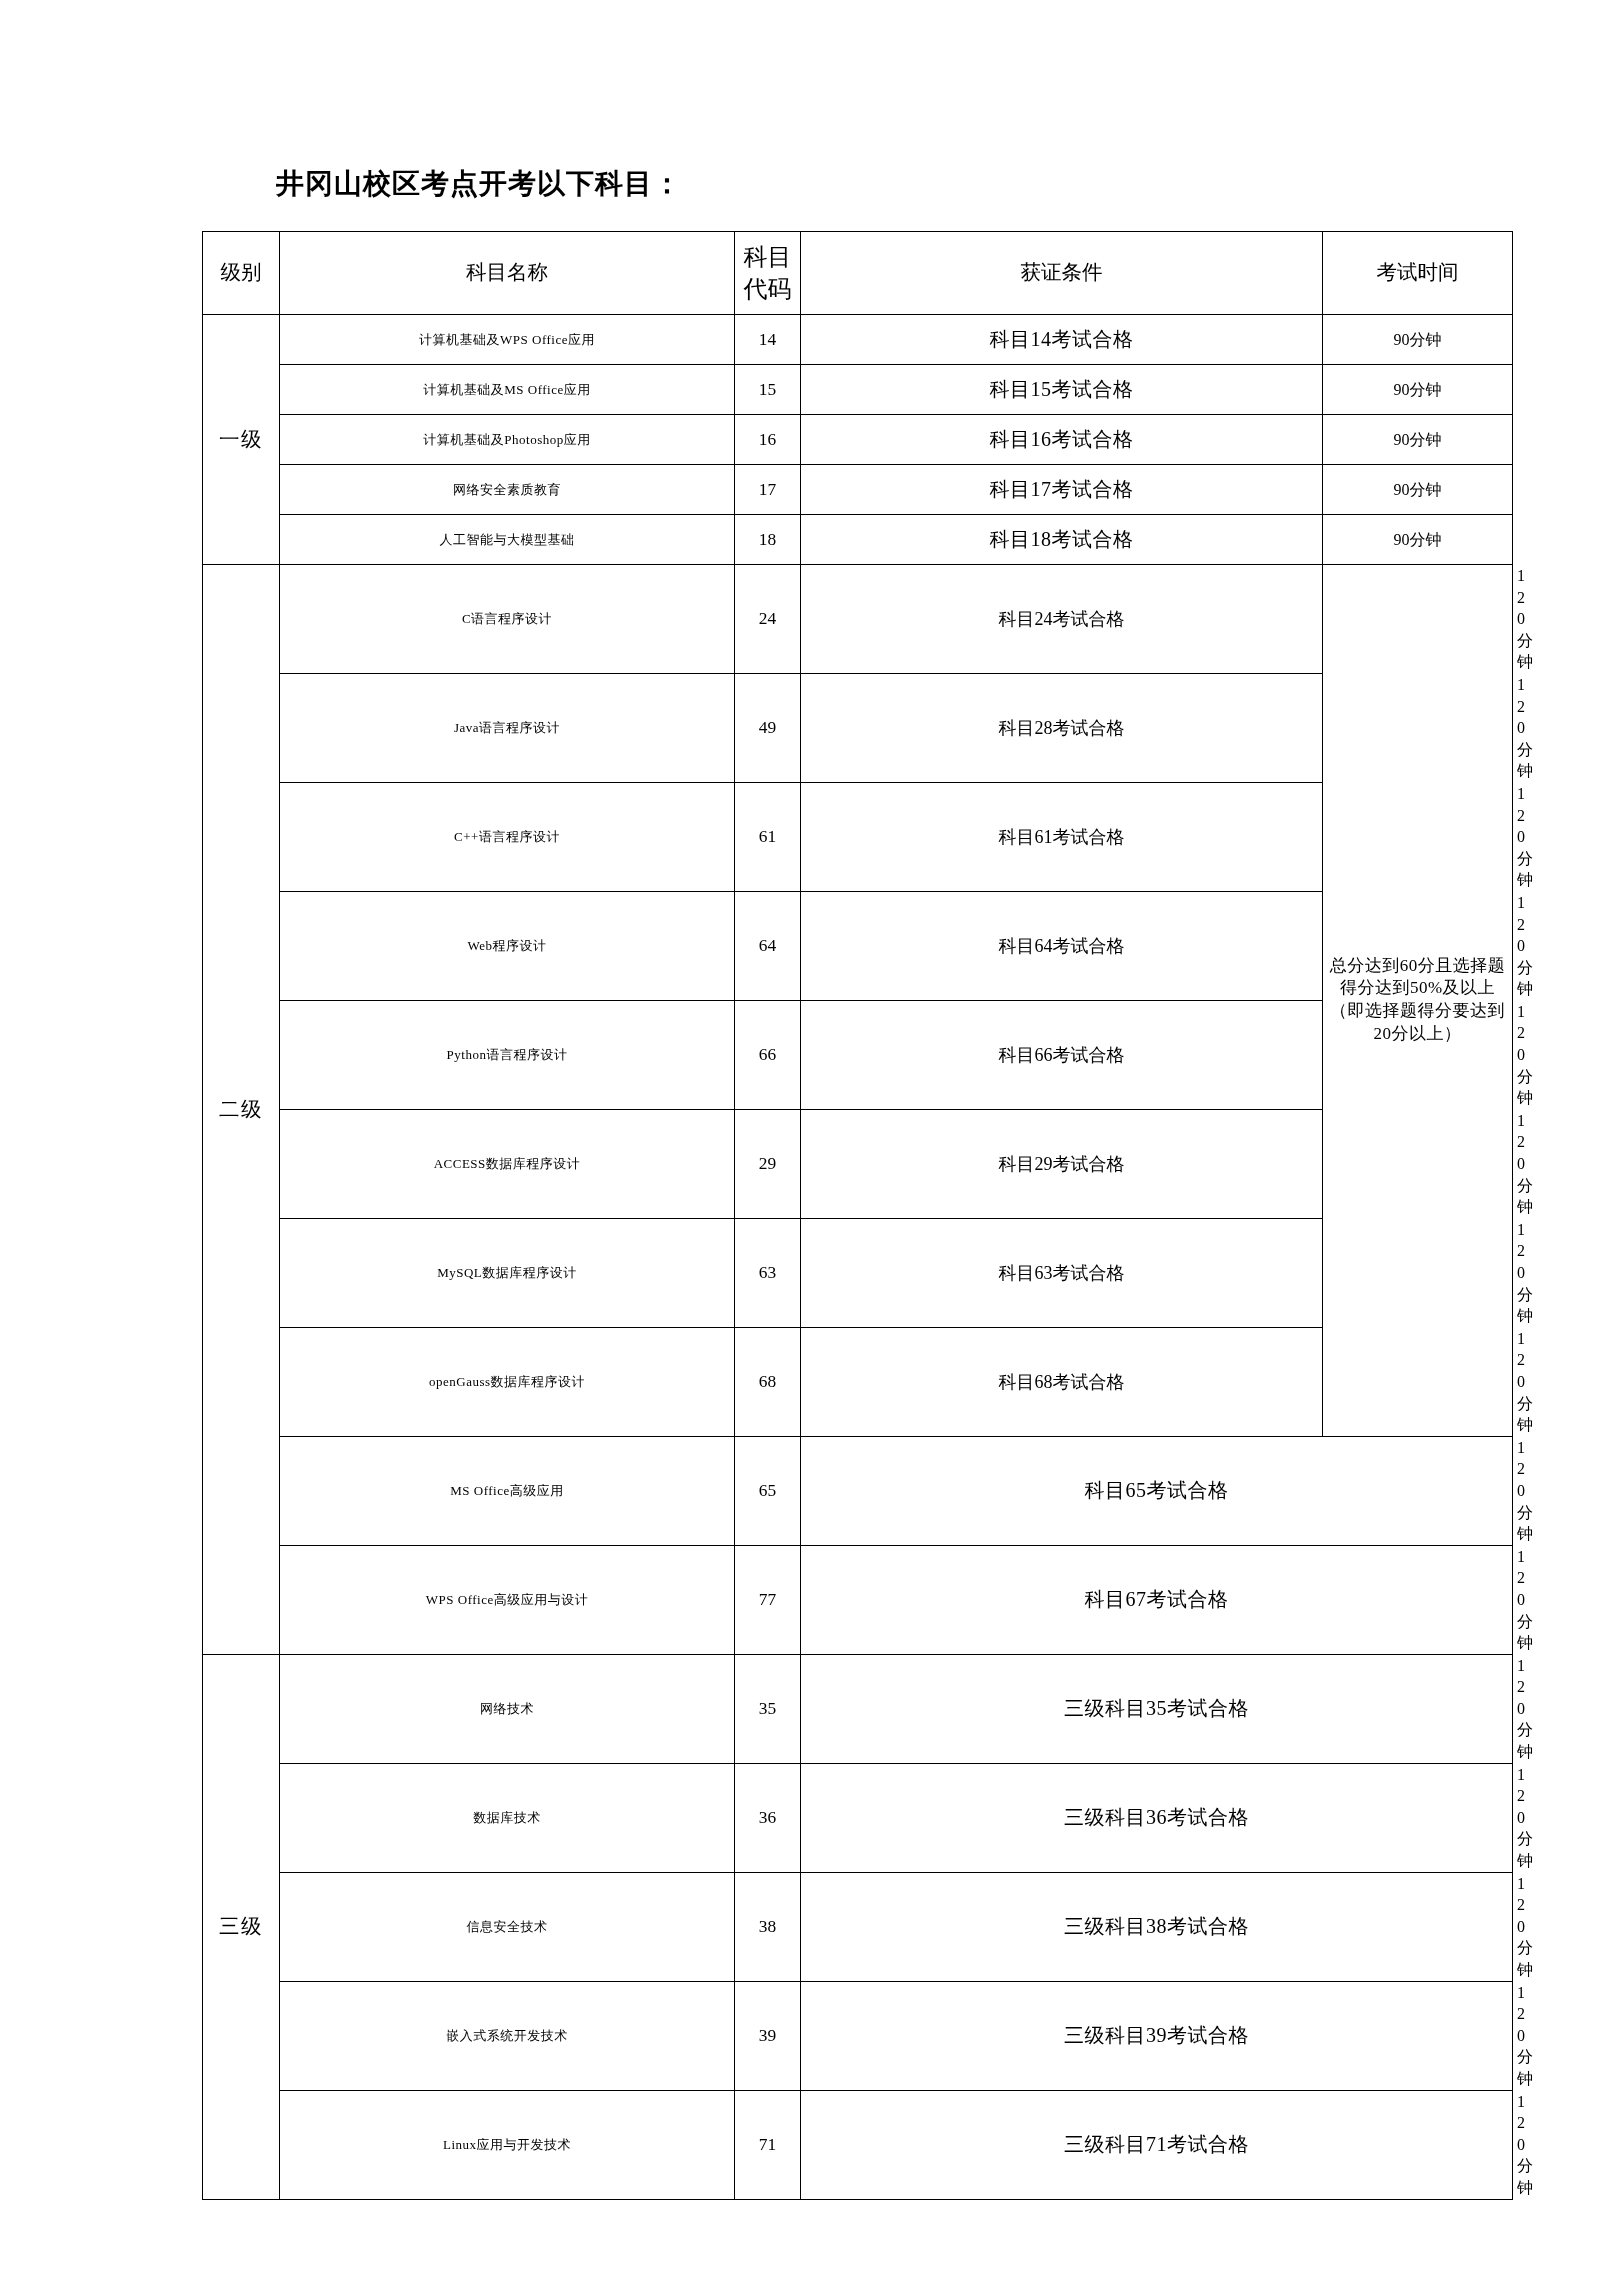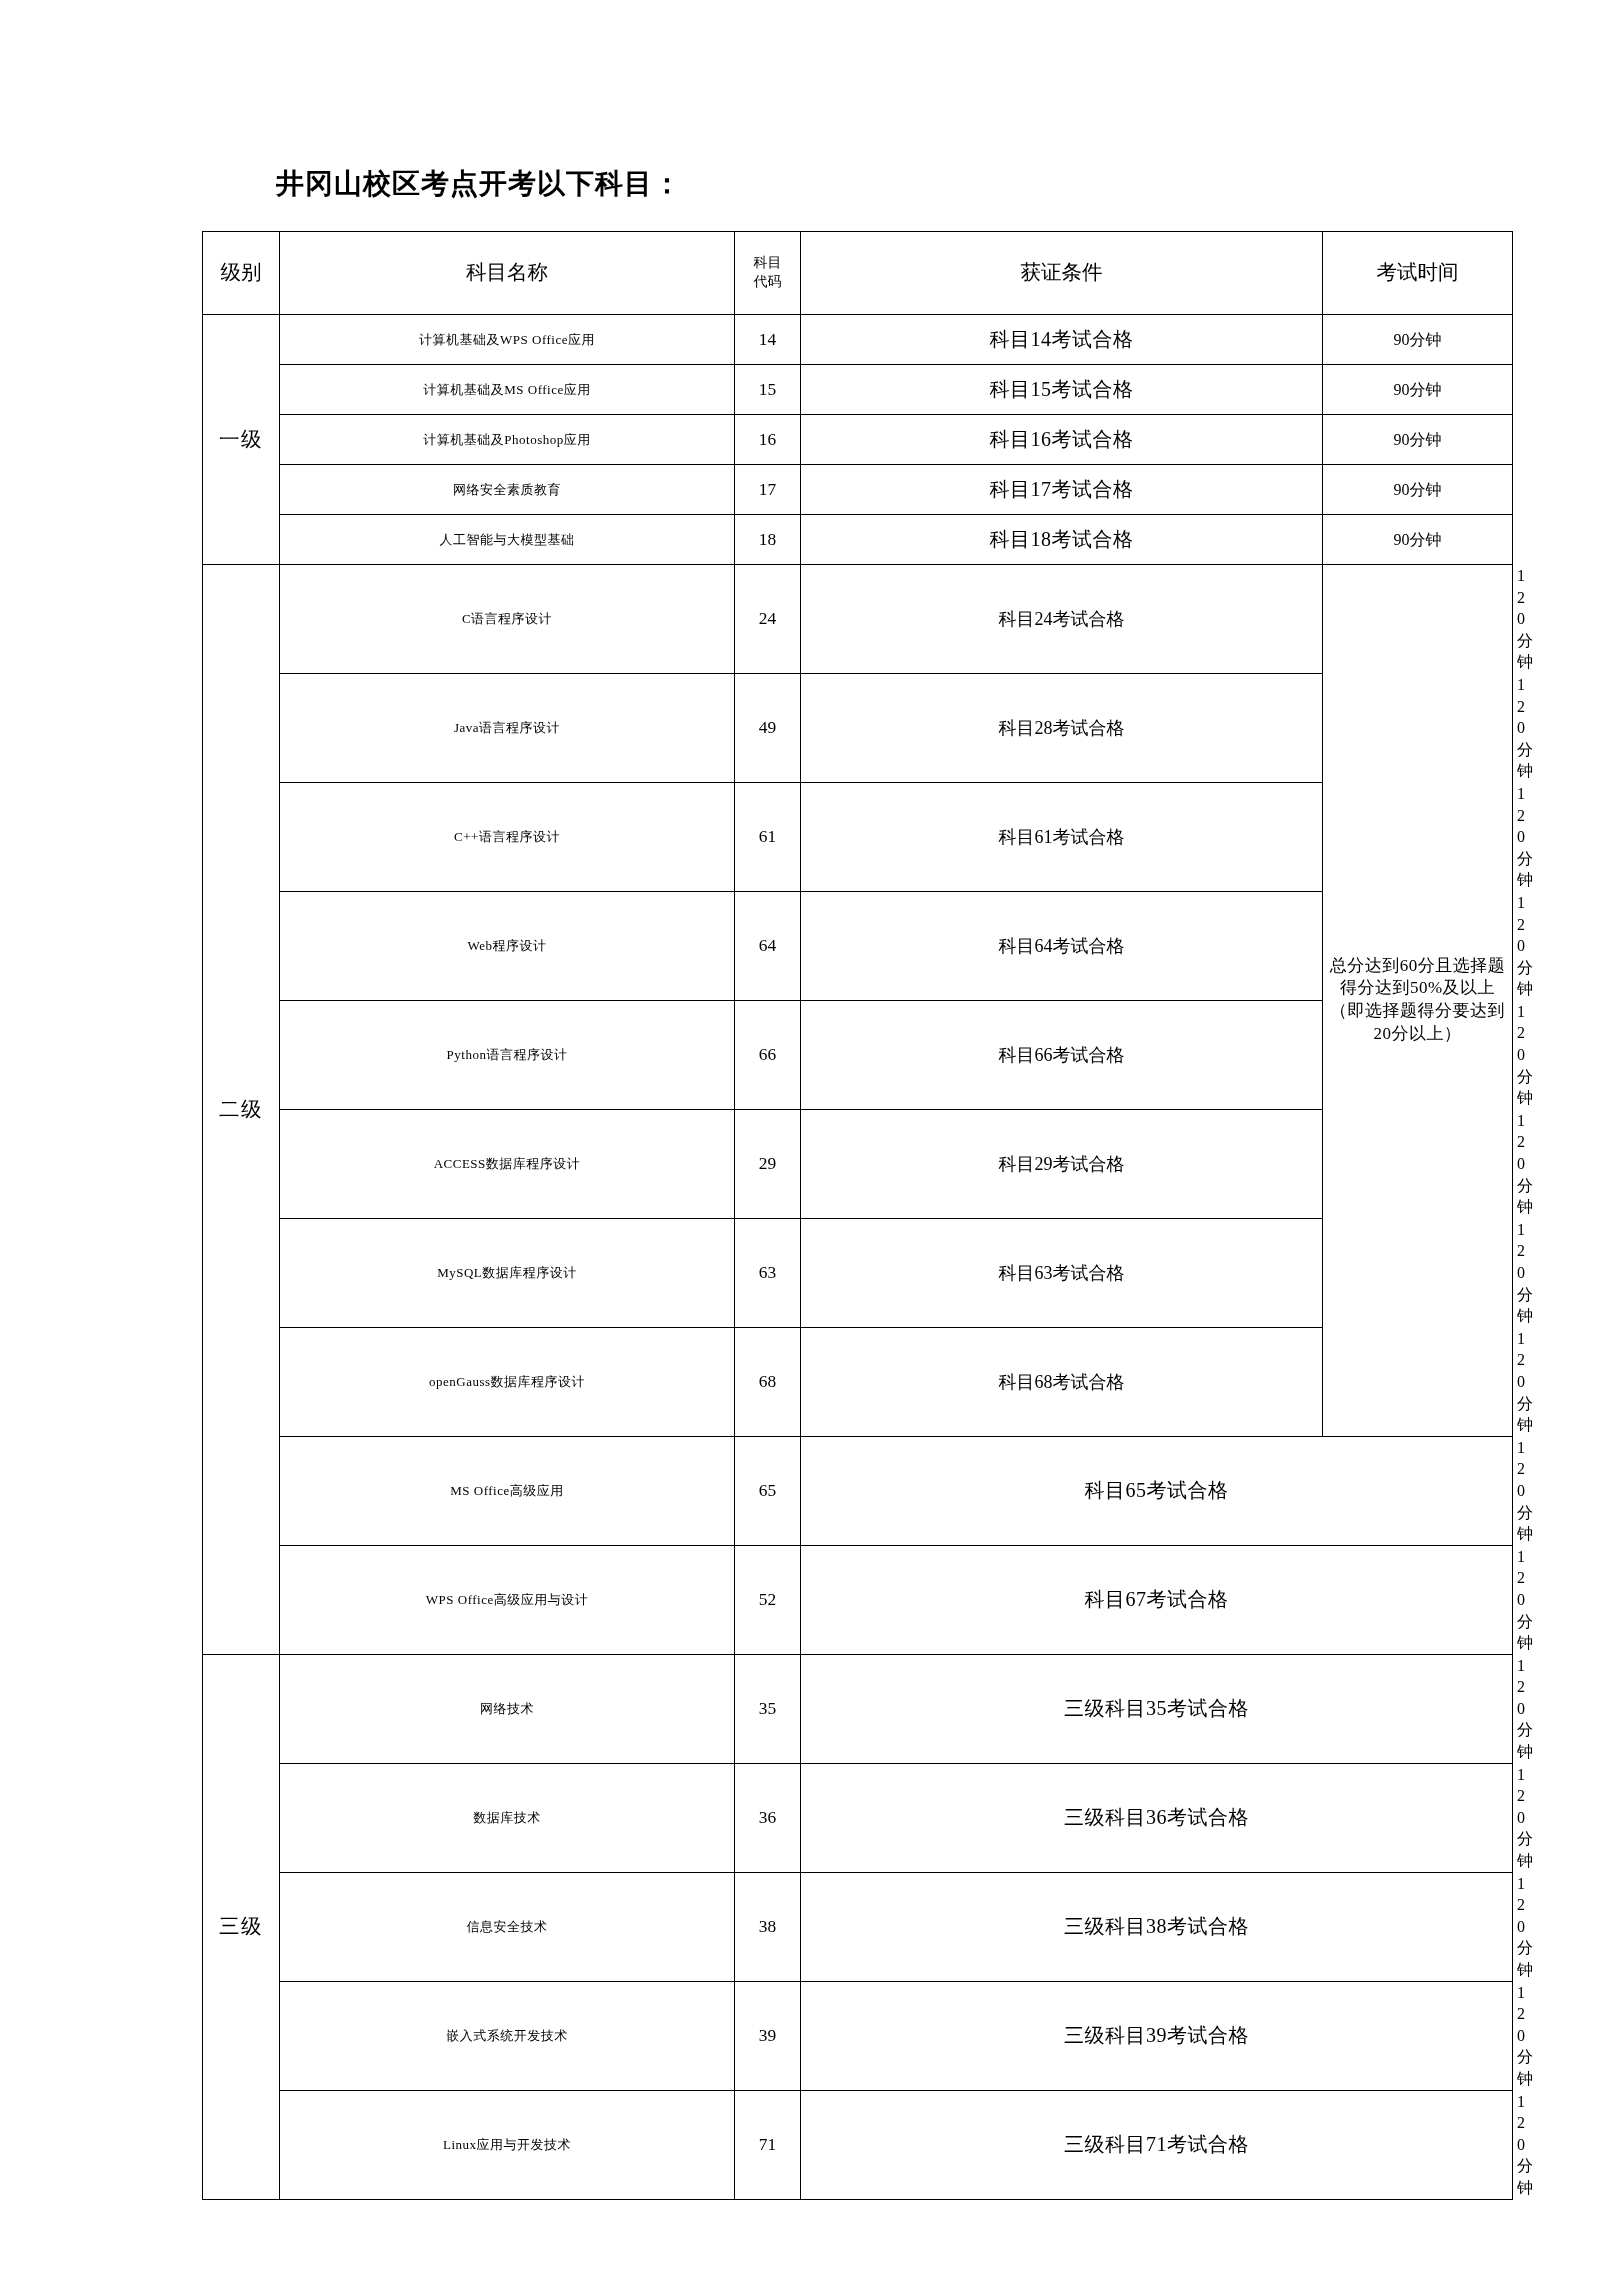--- a/index.html
+++ b/index.html
@@ -57,21 +57,21 @@
     word-break: break-word;
   }
 
   
   .hdr-cell {
     font-size: 20.5px;
     font-weight: bold;
     height: 82px;
   }
   .hdr-code {
-    font-size: 14px;
+    font-size: 24px;
     font-weight: bold;
     line-height: 1.25;
   }
 
   
   .level-cell {
     font-size: 20.5px;
     font-weight: bold;
     letter-spacing: 1.5px;
   }
@@ -219,21 +219,21 @@
       </tr>
 
       <tr class="r-l2">
         <td class="subject-name">MS Office高级应用</td>
         <td class="code-val">65</td>
         <td class="cond-val" colspan="2">科目65考试合格</td>
         <td class="time-val">120分钟</td>
       </tr>
       <tr class="r-l2">
         <td class="subject-name">WPS Office高级应用与设计</td>
-        <td class="code-val">52</td>
+        <td class="code-val">77</td>
         <td class="cond-val" colspan="2">科目67考试合格</td>
         <td class="time-val">120分钟</td>
       </tr>
 
       <tr class="r-l3">
         <td class="level-cell" rowspan="5">三级</td>
         <td class="subject-name">网络技术</td>
         <td class="code-val">35</td>
         <td class="cond-val" colspan="2">三级科目35考试合格</td>
         <td class="time-val">120分钟</td>

